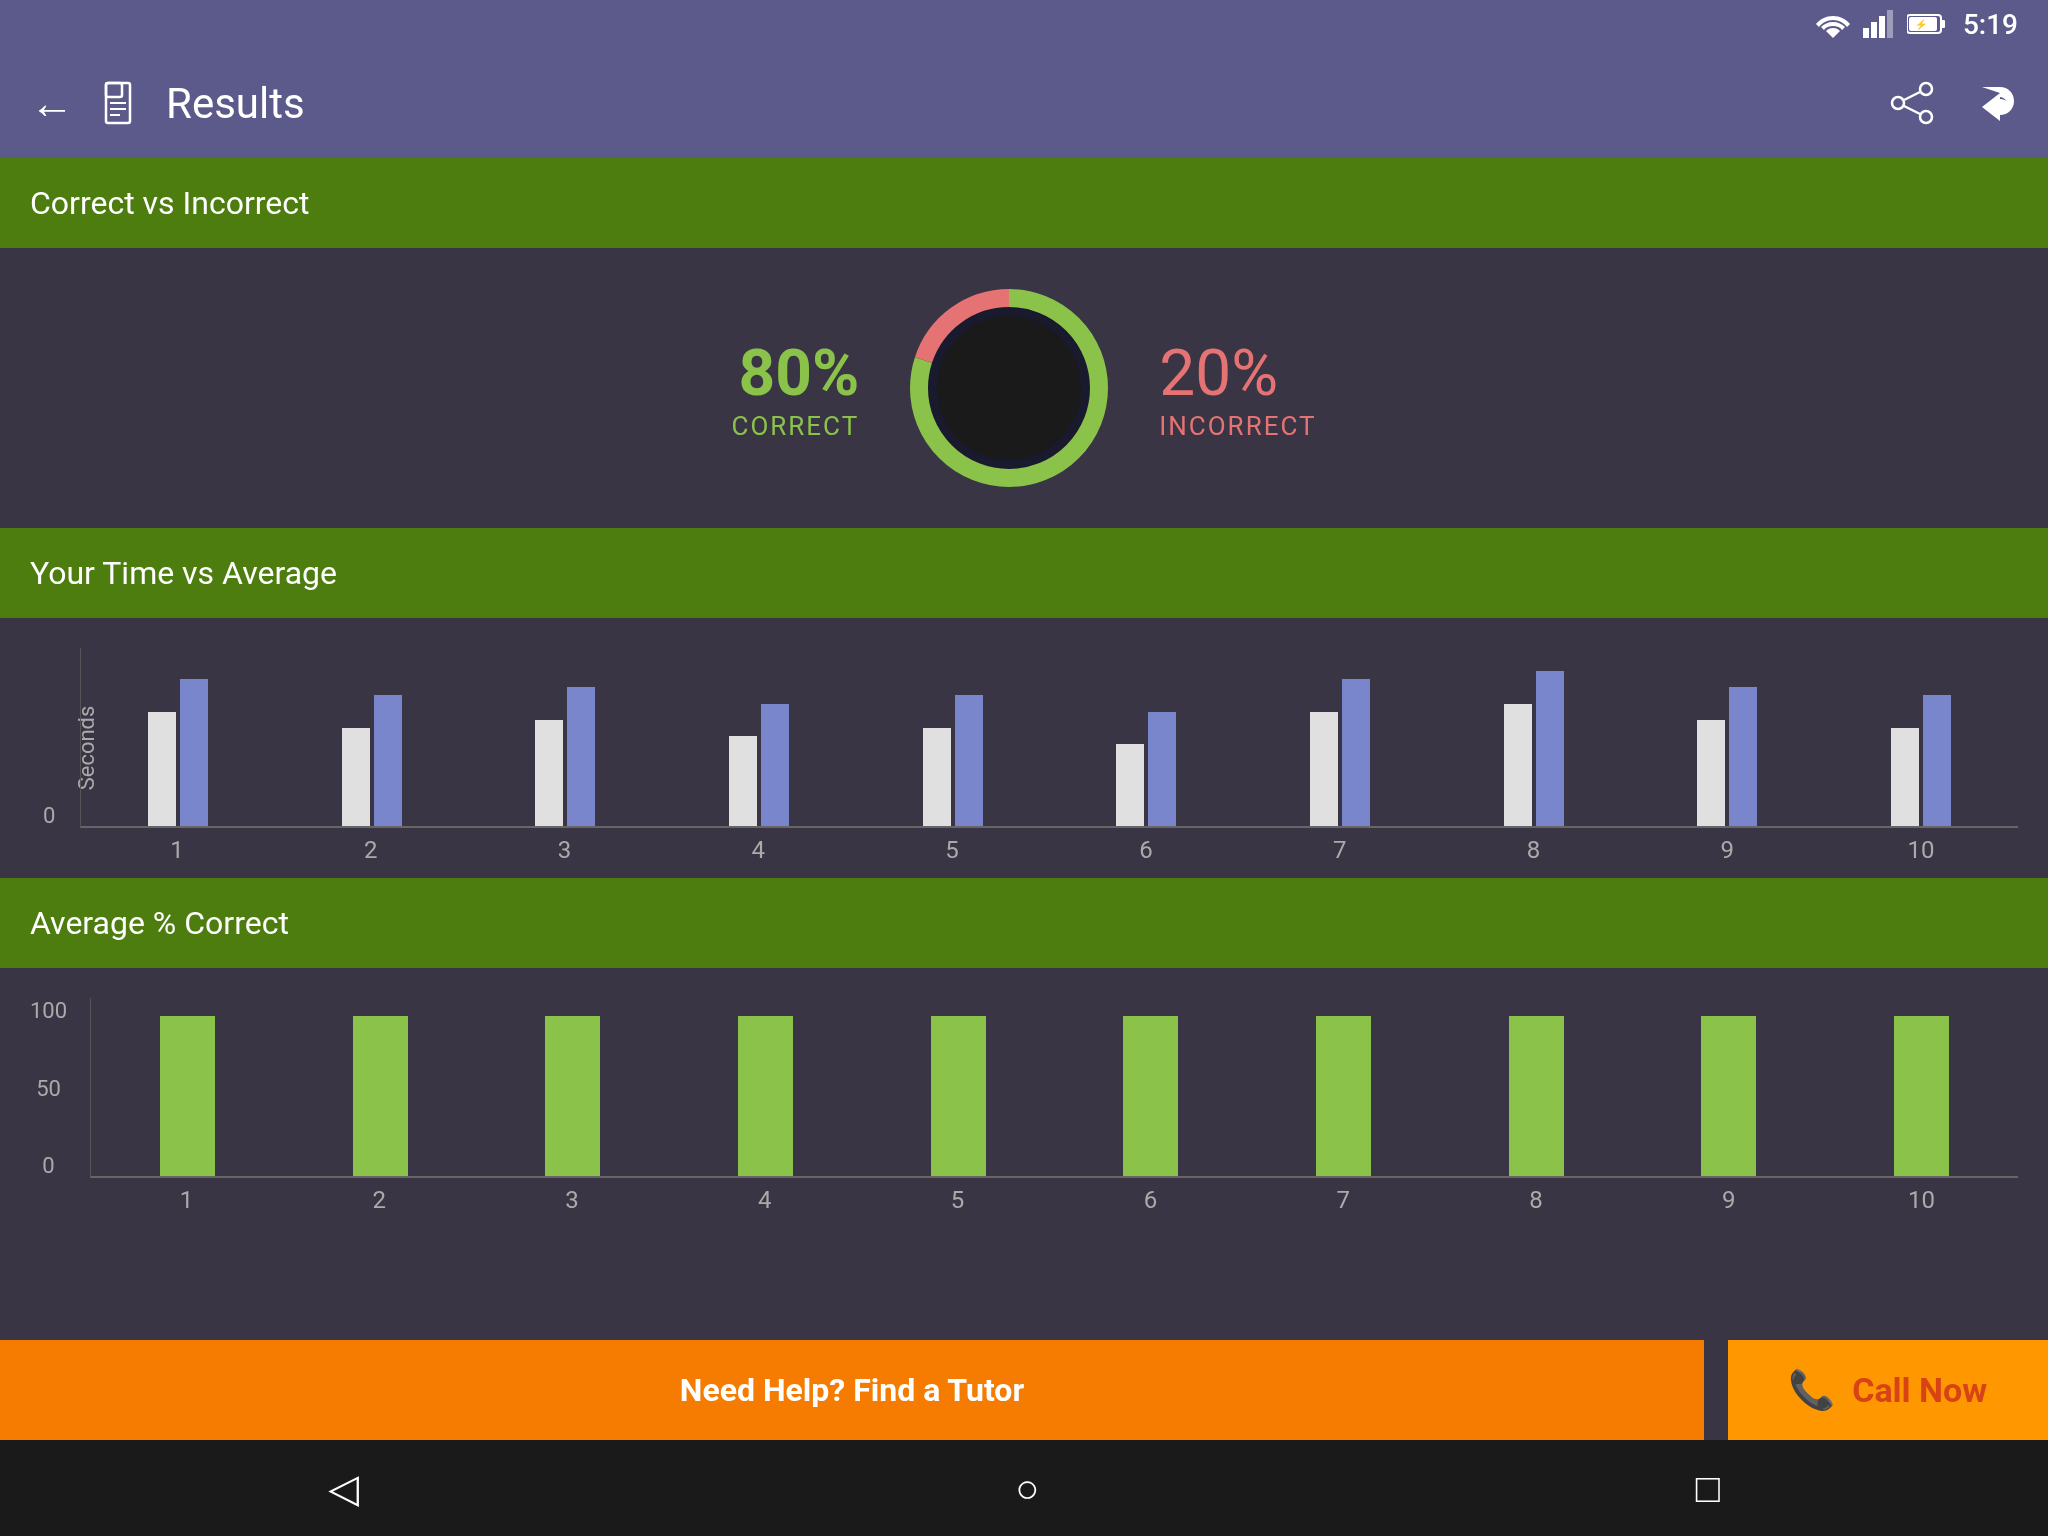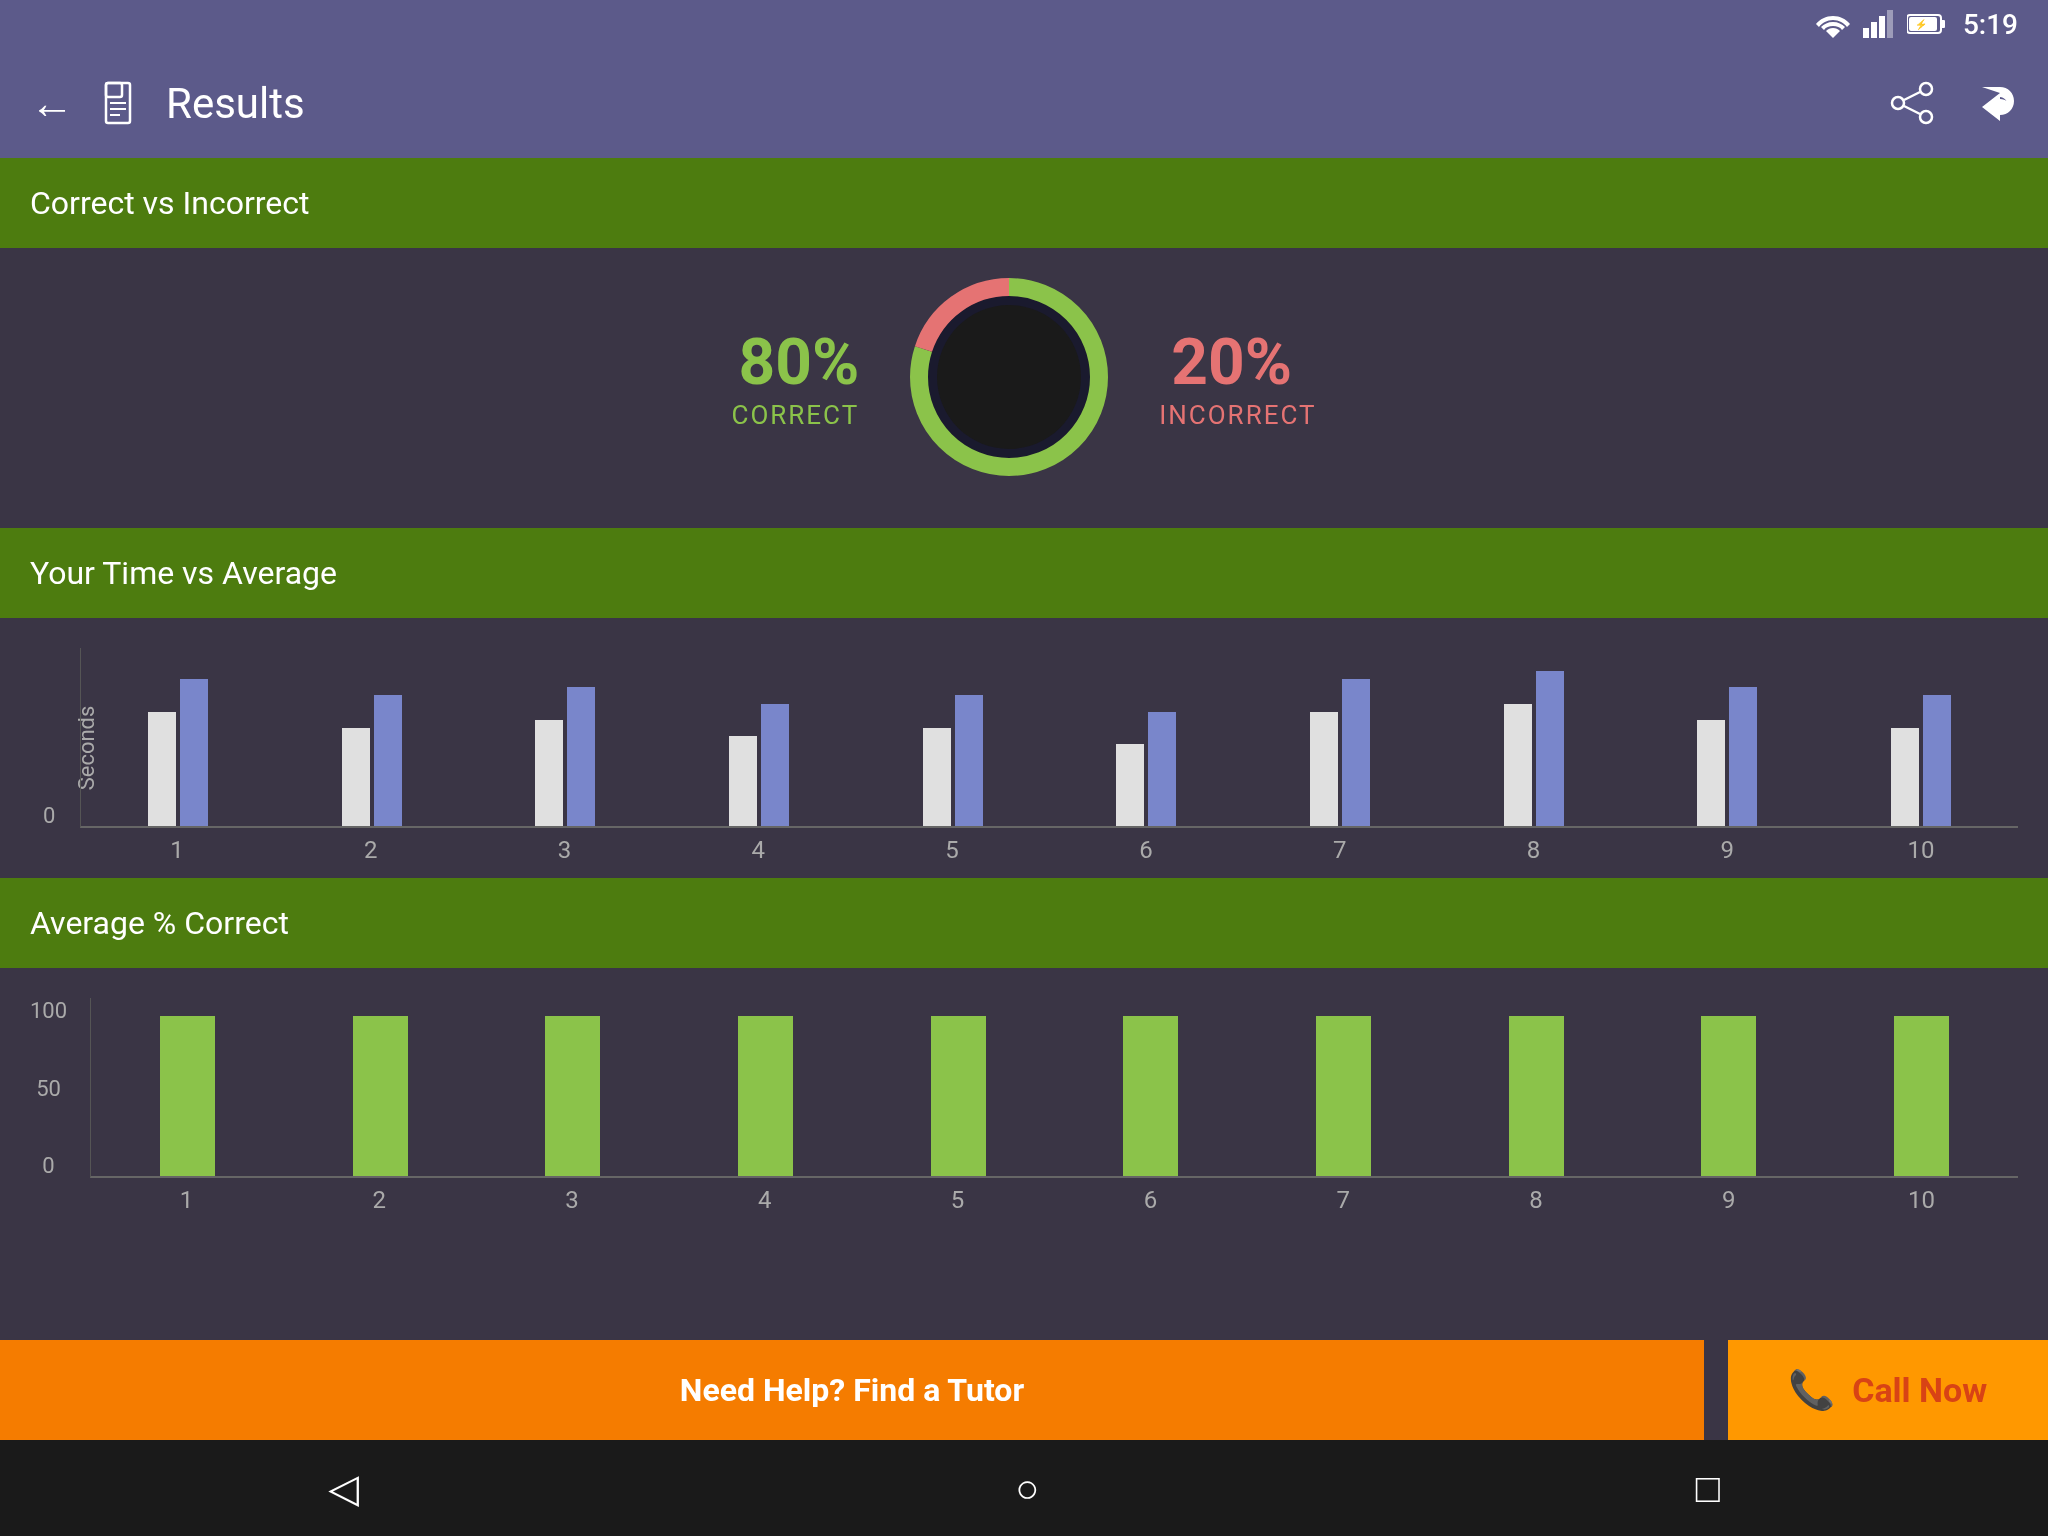--- a/index.html
+++ b/index.html
@@ -76,21 +76,21 @@
       font-size: 32px;
       font-weight: 400;
       flex-shrink: 0;
     }
 
     
     .donut-section {
       background: #3a3545;
       padding: 30px 0 41px;
       display: flex;
-      align-items: flex-end;
+      align-items: flex-start;
       justify-content: center;
       flex-shrink: 0;
       height: 280px;
     }
     .donut-container {
       display: flex;
       align-items: center;
       gap: 0;
     }
     .correct-label {
@@ -107,22 +107,21 @@
       font-size: 26px;
       letter-spacing: 2px;
       text-align: center;
     }
     .incorrect-label {
       margin-left: 40px;
     }
     .incorrect-pct {
       color: #e57373;
       font-size: 64px;
-      font-weight: 700;
-      margin-left: 12px;
+      font-weight: 400;
     }
     .incorrect-text {
       color: #e57373;
       font-size: 26px;
       letter-spacing: 2px;
       text-align: center;
     }
 
     
     .donut-svg {

